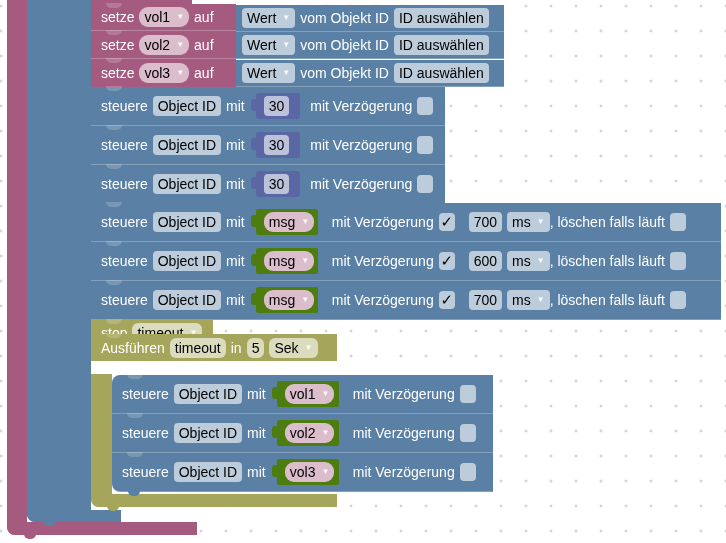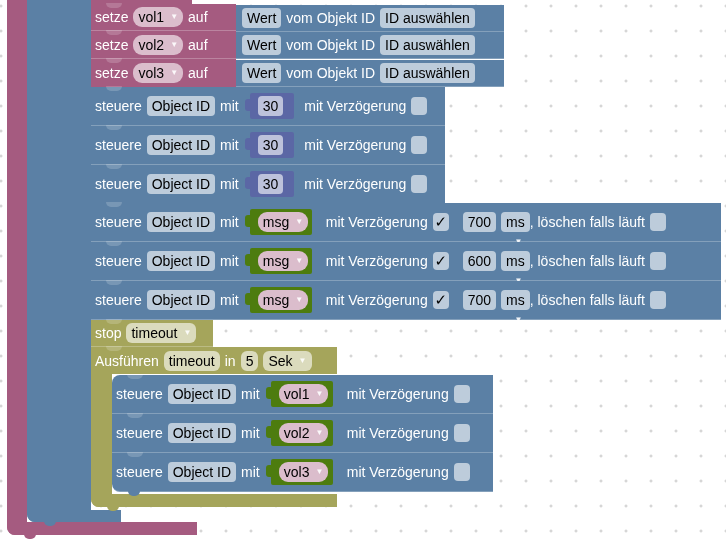--- a/index.html
+++ b/index.html
@@ -17,30 +17,30 @@
   
   .pink { background:#a55b80; }
   .blue { background:#5b80a5; }
   .olive { background:#a5a55b; }
   .mathblue { background:#5b67a5; }
   .varpink { background:#4d7c0f; }
 
   .block {
     position:absolute; box-sizing:border-box;
     display:flex; align-items:center; white-space:nowrap;
-    padding-left:4px; gap:0;
+    padding-left:10px; gap:0;
     border-bottom:1px solid rgba(255,255,255,0.25);
   }
   .block .t { margin-right:5px; line-height:18px; }
   .field {
     display:inline-flex; align-items:center;
     border-radius:4px; padding:0 5px; height:20px; line-height:20px;
     color:#000; margin-right:5px;
   }
-  .f-blue { background:#bdccdb;flex-direction:column; }
+  .f-blue { background:#bdccdb; }
   .f-pink { background:#dbbdcc;border-radius:9px; }
   .f-olive { background:#dbdbbd;border-radius:6px; }
   .f-math { background:#bdc2db; }
   .arrow { color:#ffffff; font-size:8px; margin-left:6px; opacity:0.9; }
   .f-blue .arrow { color:#fff; }
   .cb {
     width:16px; height:18px; border-radius:4px;
     display:inline-flex; align-items:center; justify-content:center;
     color:#000; font-size:15px; margin-right:4px;
   }
@@ -219,21 +219,21 @@
 </div>
 
 <div class="block olive notch" style="left:91px; top:320px; width:122px; height:27px;">
   <span class="t">stop</span>
   <span class="field f-olive">
       <span>timeout</span>
       <span class="arrow">▼</span>
     </span>
 </div>
 
-<div class="block olive notch" style="left:91px; top:347px; width:246px; height:27px; border-bottom:none;">
+<div class="block olive notch" style="left:91px; top:334px; width:246px; height:27px; border-bottom:none;">
   <span class="t">Ausführen</span>
   <span class="field f-olive">timeout</span>
   <span class="t">in</span>
   <span class="field f-olive">5</span>
   <span class="field f-olive">
       <span>Sek</span>
       <span class="arrow">▼</span>
     </span>
 </div>
 <div class="abs olive" style="left:91px; top:374px; width:21px; height:133px; border-radius:0 0 0 8px;"></div>

